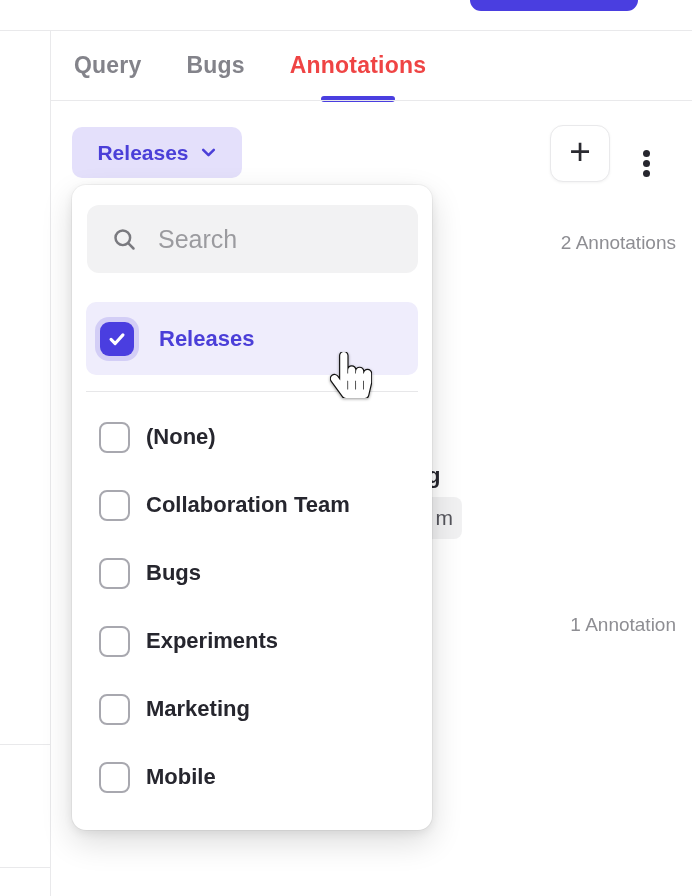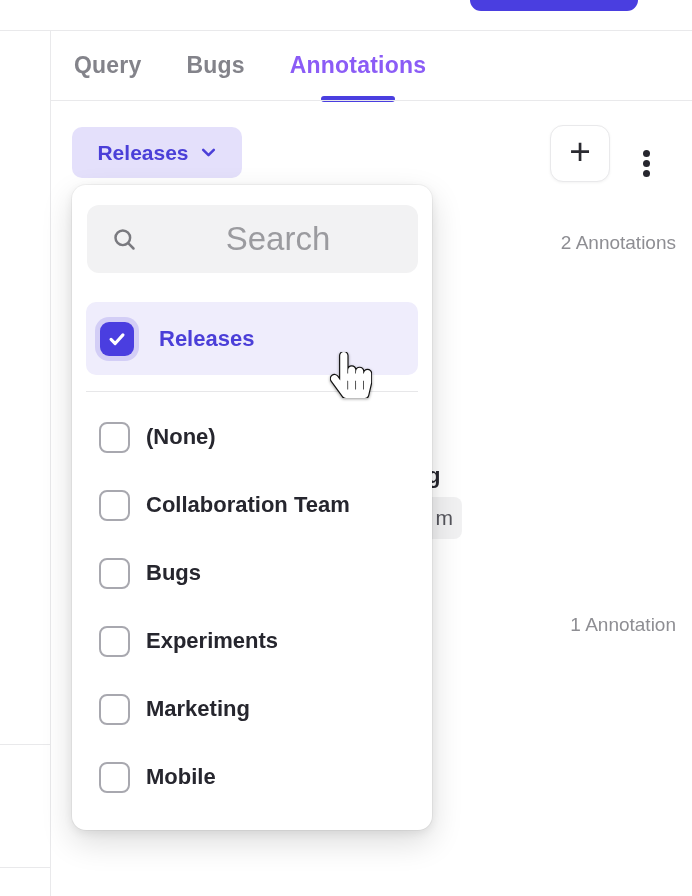--- a/index.html
+++ b/index.html
@@ -54,21 +54,21 @@
     position: relative;
     height: 70px;
     display: flex;
     align-items: center;
     font-size: 23px;
     font-weight: 600;
     color: #83838a;
     cursor: pointer;
     letter-spacing: 0.2px;
   }
-  .tab.active { color: #8b5cf6; }
+  .tab.active { color: #ef4444; }
   .tab-indicator {
     position: absolute;
     left: 50%; transform: translateX(-50%);
     bottom: -2px;
     width: 74px; height: 6px;
     border-radius: 3px;
     background: #4a3ee0;
   }
   .tabbar-divider {
     position: absolute;
@@ -183,24 +183,23 @@
     align-items: center;
     padding: 0 20px 0 24px;
     gap: 20px;
   }
   .search-box input {
     flex: 1;
     border: none;
     outline: none;
     background: transparent;
     font-family: inherit;
-    font-size: 33px;
+    font-size: 25px;
     color: #8b5cf6;
     min-width: 0;
-    text-align: center;
   }
   .search-box input::placeholder { color: #9b9b9f; }
   .selected-row {
     position: absolute;
     left: 14px; top: 117px;
     width: 332px; height: 73px;
     background: #efedfc;
     border-radius: 10px;
     display: flex;
     align-items: center;

